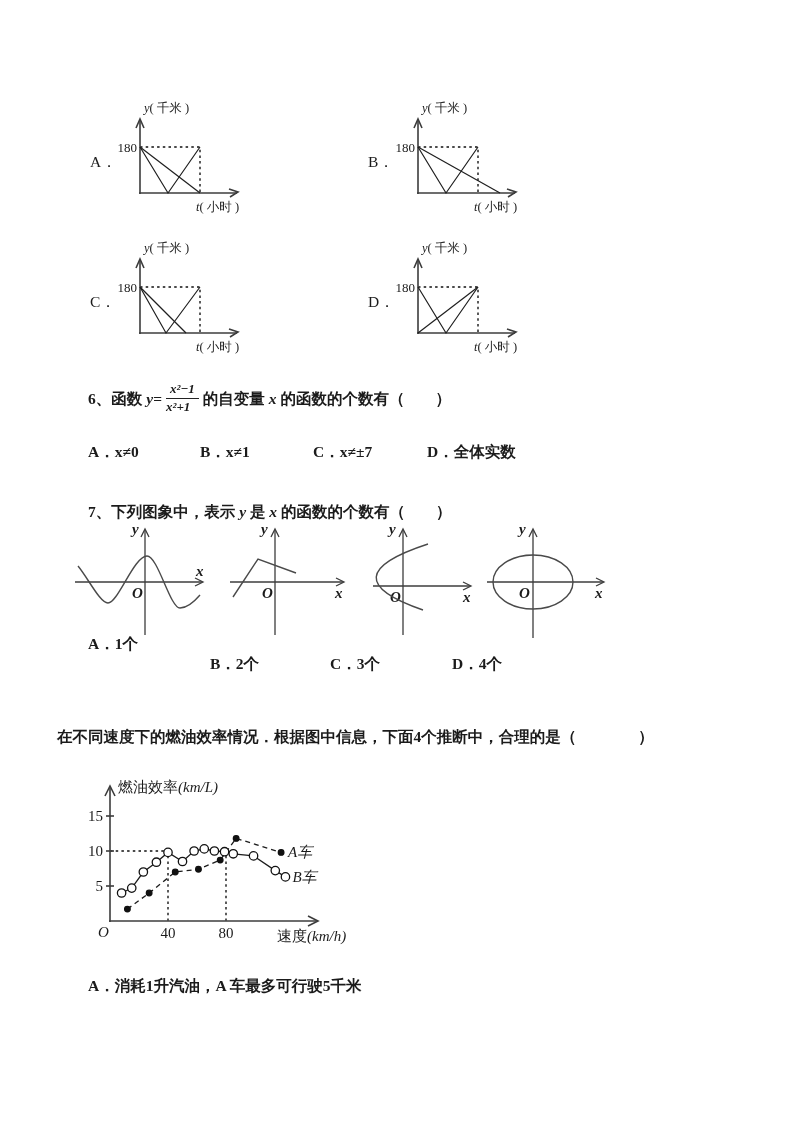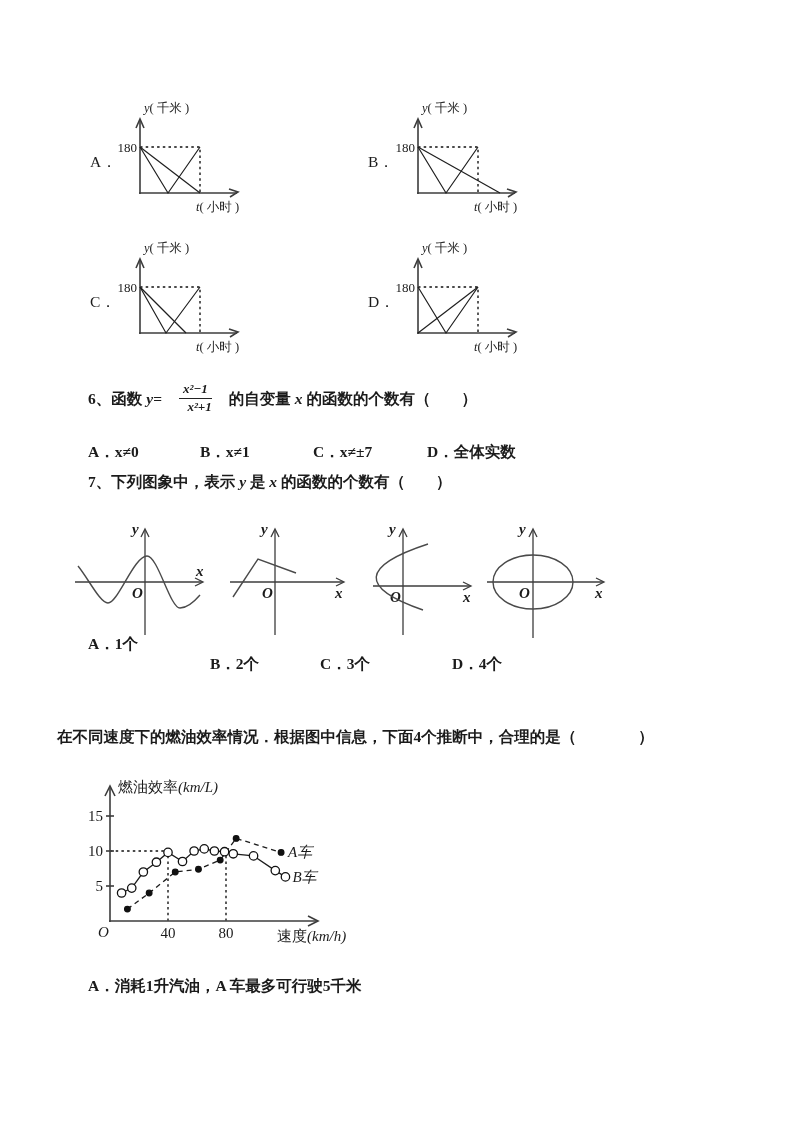--- a/index.html
+++ b/index.html
@@ -2,22 +2,22 @@
 <html><head>
 <meta charset="utf-8">
 <style>
   html,body{margin:0;padding:0;background:#888;}
   .page{position:relative;width:794px;height:1123px;background:#ffffff;margin:0 auto;
         font-family:"Liberation Serif","DejaVu Serif",serif;color:#1b1b1b;overflow:hidden;}
   .abs{position:absolute;}
   .qtext{font-size:15.5px;line-height:1.25;white-space:nowrap;font-weight:bold;}
   .optlabel{font-size:15.5px;}
   .it{font-style:italic;font-family:"Liberation Serif",serif;}
-  .frac{display:inline-block;vertical-align:-8px;text-align:right;font-style:italic;
-        font-size:13px;line-height:1.15;margin:0 17px;}
+  .frac{display:inline-block;vertical-align:-8px;text-align:left;font-style:italic;
+        font-size:13px;line-height:1.15;margin:0 4px;}
   .frac .num{display:block;border-bottom:1.2px solid #222;padding:0 4px 1px;}
   .frac .den{display:block;padding-top:1px;}
   svg text{font-family:"Liberation Serif","DejaVu Serif",serif;fill:#1b1b1b;}
   .ax{stroke:#3c3c3c;stroke-width:1.6;fill:none;}
   .axthin{stroke:#3c3c3c;stroke-width:1.3;fill:none;}
   .ln{stroke:#1f1f1f;stroke-width:1.2;fill:none;}
   .dash{stroke:#4a4a4a;stroke-width:1.8;fill:none;stroke-dasharray:2.5,3.2;}
   .curve{stroke:#4a4a4a;stroke-width:1.4;fill:none;}
   .glab{font-size:12.5px;}
   .gnum{font-size:13px;}
@@ -98,21 +98,21 @@
       </span>
       <span>的自变量</span>
       <span class="it" style="margin:0 4px">x</span>
       <span>的函数的个数有（　　）</span>
   </div>
   <span class="abs qtext" style="left:88px;top:442px">A．x≠0</span>
   <span class="abs qtext" style="left:200px;top:442px">B．x≠1</span>
   <span class="abs qtext" style="left:313px;top:442px">C．x≠±7</span>
   <span class="abs qtext" style="left:427px;top:442px">D．全体实数</span>
 
-  <div class="abs qtext" style="left:88px;top:472px">
+  <div class="abs qtext" style="left:88px;top:502px">
     <span>7、下列图象中，表示</span> <span class="it">y</span> <span>是</span> <span class="it">x</span> <span>的函数的个数有（　　）</span>
   </div>
 
   <svg class="abs" style="left:70px;top:520px" width="140" height="120">
     <line class="axthin" x1="75" y1="115" x2="75" y2="10"></line>
     <path class="axthin" d="M71,17 L75,9 L79,17"></path>
     <line class="axthin" x1="5" y1="62" x2="132" y2="62"></line>
     <path class="axthin" d="M125,58 L133,62 L125,66"></path>
     <text class="axvar" x="62" y="14">y</text>
     <text class="axvar" x="126" y="56">x</text>
@@ -148,21 +148,21 @@
     <line class="axthin" x1="2" y1="62" x2="118" y2="62"></line>
     <path class="axthin" d="M111,58 L119,62 L111,66"></path>
     <text class="axvar" x="34" y="14">y</text>
     <text class="axvar" x="110" y="78">x</text>
     <text class="axvar" x="34" y="78">O</text>
     <ellipse class="curve" cx="48" cy="62" rx="40" ry="27"></ellipse>
   </svg>
 
   <span class="abs qtext" style="left:88px;top:634px">A．1个</span>
   <span class="abs qtext" style="left:210px;top:654px">B．2个</span>
-  <span class="abs qtext" style="left:320px;top:654px">C．3个</span>
+  <span class="abs qtext" style="left:330px;top:654px">C．3个</span>
   <span class="abs qtext" style="left:452px;top:654px">D．4个</span>
 
   <div class="abs qtext" style="left:57px;top:727px">在不同速度下的燃油效率情况．根据图中信息，下面4个推断中，合理的是（　　　　）</div>
 
   <svg class="abs" style="left:60px;top:768px" width="330" height="195">
     <line class="ax" x1="50" y1="154" x2="50" y2="20"></line>
     <path class="ax" d="M45,28 L50,18 L55,28"></path>
     <line class="ax" x1="49" y1="153" x2="257" y2="153"></line>
     <path class="ax" d="M248,148 L258,153 L248,158"></path>
     <text x="58" y="24" class="ticktx"><tspan>燃油效率</tspan><tspan class="it">(km/L)</tspan></text>

